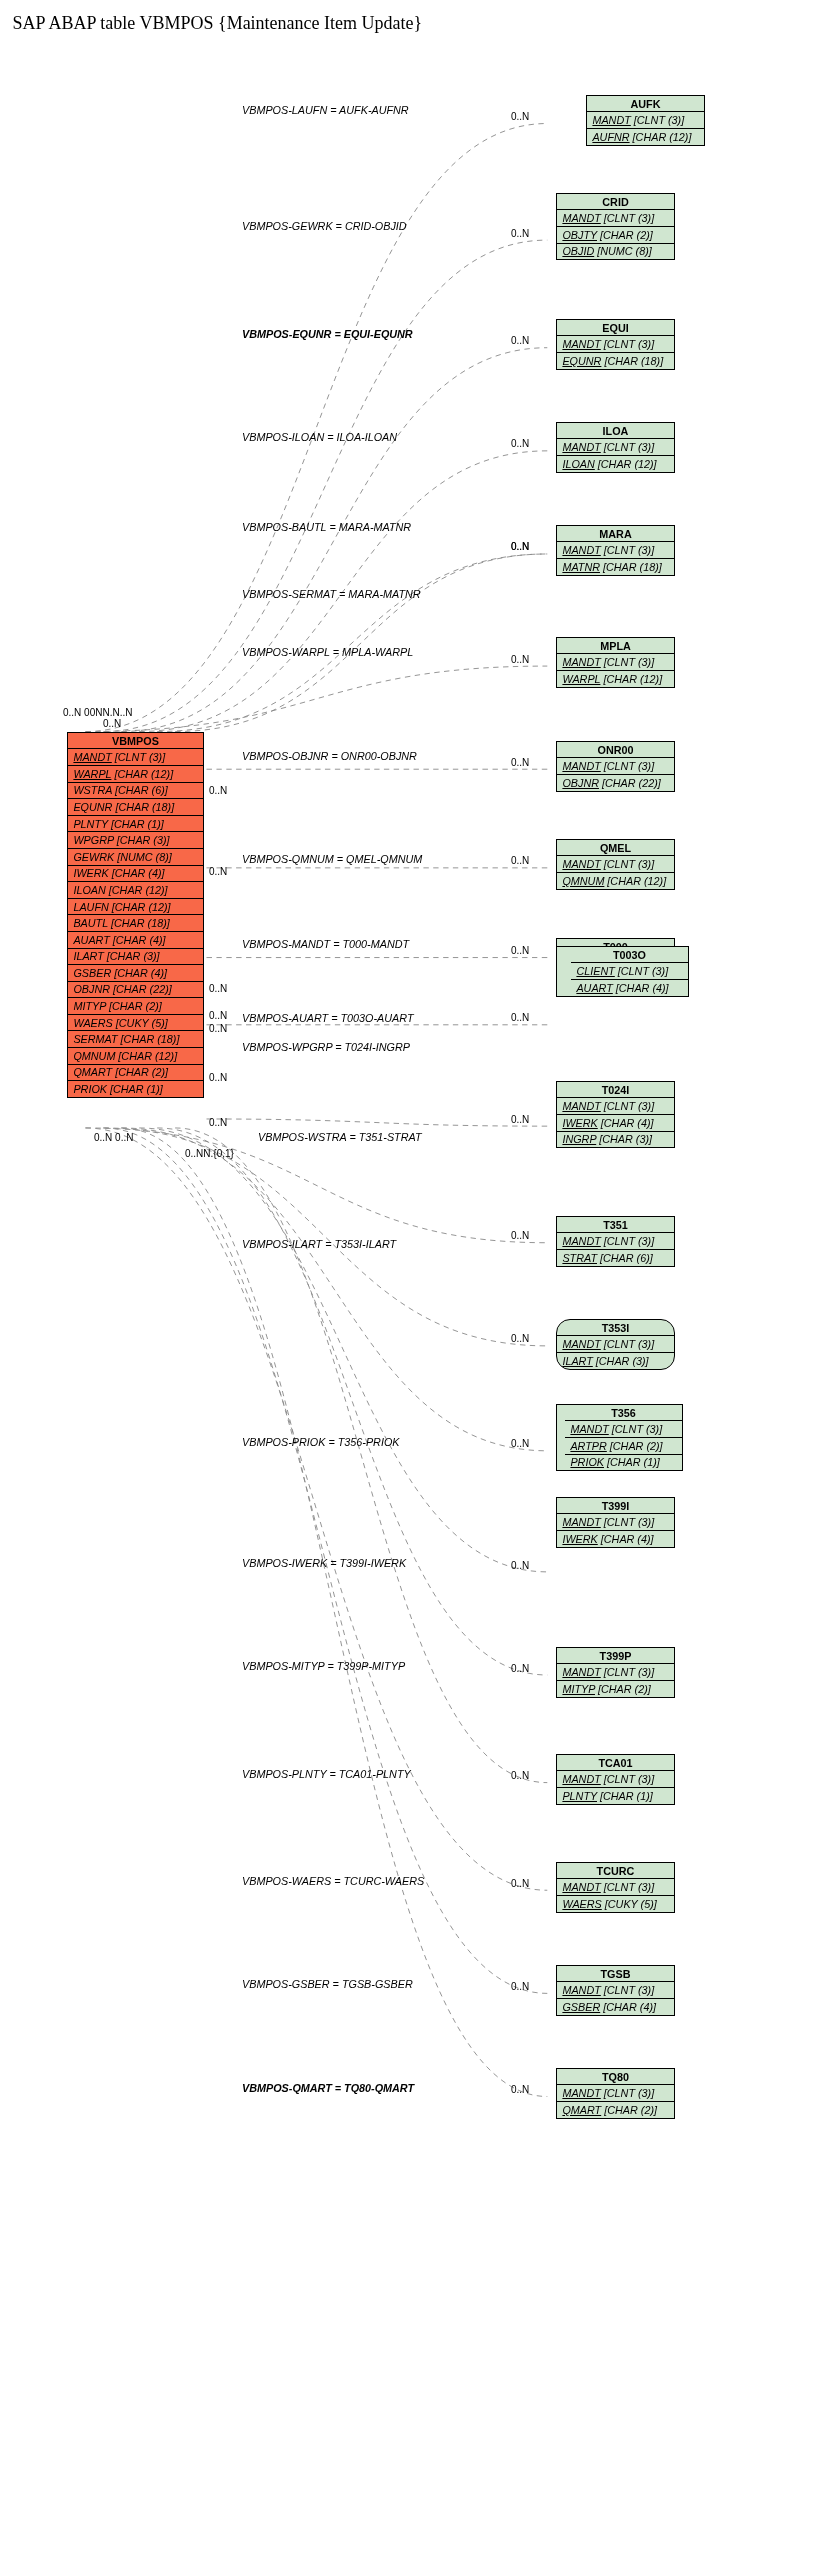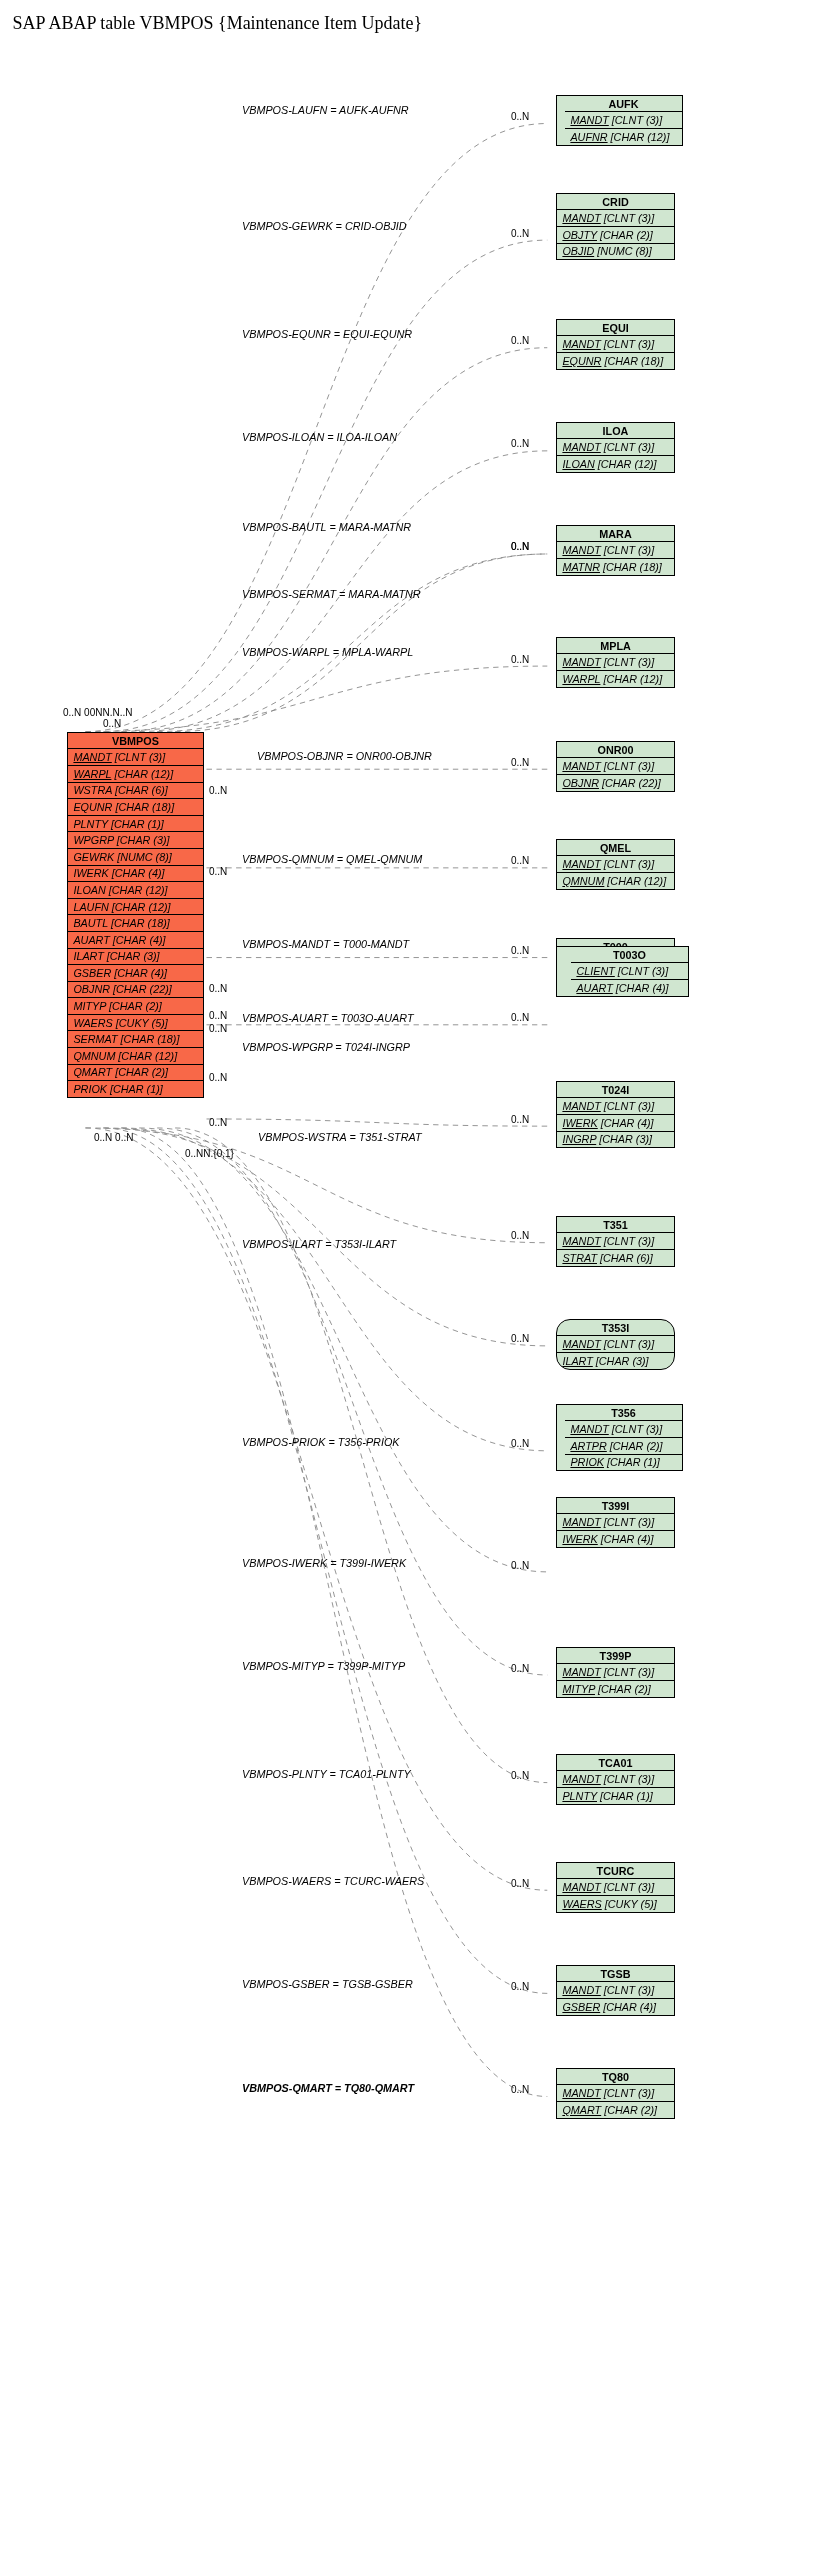--- a/index.html
+++ b/index.html
@@ -112,21 +112,21 @@
         <div class="row"><span>ILART</span> [CHAR (3)]</div>
         <div class="row"><span>GSBER</span> [CHAR (4)]</div>
         <div class="row"><span>OBJNR</span> [CHAR (22)]</div>
         <div class="row"><span>MITYP</span> [CHAR (2)]</div>
         <div class="row"><span>WAERS</span> [CUKY (5)]</div>
         <div class="row"><span>SERMAT</span> [CHAR (18)]</div>
         <div class="row"><span>QMNUM</span> [CHAR (12)]</div>
         <div class="row"><span>QMART</span> [CHAR (2)]</div>
         <div class="row"><span>PRIOK</span> [CHAR (1)]</div>
       </div>
-      <div class="entity" style="left: 547px; top: 54px; padding-left: 8px;">
+      <div class="entity" style="left: 577px; top: 54px;">
         <div class="hdr">AUFK</div>
         <div class="row"><span class="pk">MANDT</span> [CLNT (3)]</div>
         <div class="row"><span class="pk">AUFNR</span> [CHAR (12)]</div>
       </div>
       <div class="entity" style="left: 547px; top: 152px;">
         <div class="hdr">CRID</div>
         <div class="row"><span class="pk">MANDT</span> [CLNT (3)]</div>
         <div class="row"><span class="pk">OBJTY</span> [CHAR (2)]</div>
         <div class="row"><span class="pk">OBJID</span> [NUMC (8)]</div>
       </div>
@@ -220,31 +220,31 @@
         <div class="hdr">TQ80</div>
         <div class="row"><span class="pk">MANDT</span> [CLNT (3)]</div>
         <div class="row"><span class="pk">QMART</span> [CHAR (2)]</div>
       </div>
     </div>
   <div id="labels-layer">
       <div class="edge-label" style="left: 233px; top: 63px;">VBMPOS-LAUFN = AUFK-AUFNR</div>
       <div class="card-label" style="left: 502px; top: 70px;">0..N</div>
       <div class="edge-label" style="left: 233px; top: 179px;">VBMPOS-GEWRK = CRID-OBJID</div>
       <div class="card-label" style="left: 502px; top: 187px;">0..N</div>
-      <div class="edge-label" style="left: 233px; top: 287px;">VBMPOS-EQUNR = EQUI-EQUNR</div>
+      <div class="edge-label" style="left: 233px; top: 287px; font-weight: bold;">VBMPOS-EQUNR = EQUI-EQUNR</div>
       <div class="card-label" style="left: 502px; top: 294px;">0..N</div>
       <div class="edge-label" style="left: 233px; top: 390px;">VBMPOS-ILOAN = ILOA-ILOAN</div>
       <div class="card-label" style="left: 502px; top: 397px;">0..N</div>
       <div class="edge-label" style="left: 233px; top: 480px;">VBMPOS-BAUTL = MARA-MATNR</div>
       <div class="card-label" style="left: 502px; top: 500px;">0..N</div>
       <div class="edge-label" style="left: 233px; top: 547px;">VBMPOS-SERMAT = MARA-MATNR</div>
       <div class="card-label" style="left: 502px; top: 500px;">0..N</div>
       <div class="edge-label" style="left: 233px; top: 605px;">VBMPOS-WARPL = MPLA-WARPL</div>
       <div class="card-label" style="left: 502px; top: 613px;">0..N</div>
-      <div class="edge-label" style="left: 248px; top: 709px; font-style: italic;">VBMPOS-OBJNR = ONR00-OBJNR</div>
+      <div class="edge-label" style="left: 233px; top: 709px; font-style: italic;">VBMPOS-OBJNR = ONR00-OBJNR</div>
       <div class="card-label" style="left: 502px; top: 716px;">0..N</div>
       <div class="edge-label" style="left: 233px; top: 812px;">VBMPOS-QMNUM = QMEL-QMNUM</div>
       <div class="card-label" style="left: 502px; top: 814px;">0..N</div>
       <div class="edge-label" style="left: 233px; top: 897px;">VBMPOS-MANDT = T000-MANDT</div>
       <div class="card-label" style="left: 502px; top: 904px;">0..N</div>
       <div class="edge-label" style="left: 233px; top: 971px;">VBMPOS-AUART = T003O-AUART</div>
       <div class="card-label" style="left: 502px; top: 971px;">0..N</div>
       <div class="edge-label" style="left: 233px; top: 1000px;">VBMPOS-WPGRP = T024I-INGRP</div>
       <div class="card-label" style="left: 502px; top: 1073px;">0..N</div>
       <div class="edge-label" style="left: 233px; top: 1090px; margin-left: 16px;">VBMPOS-WSTRA = T351-STRAT</div>

